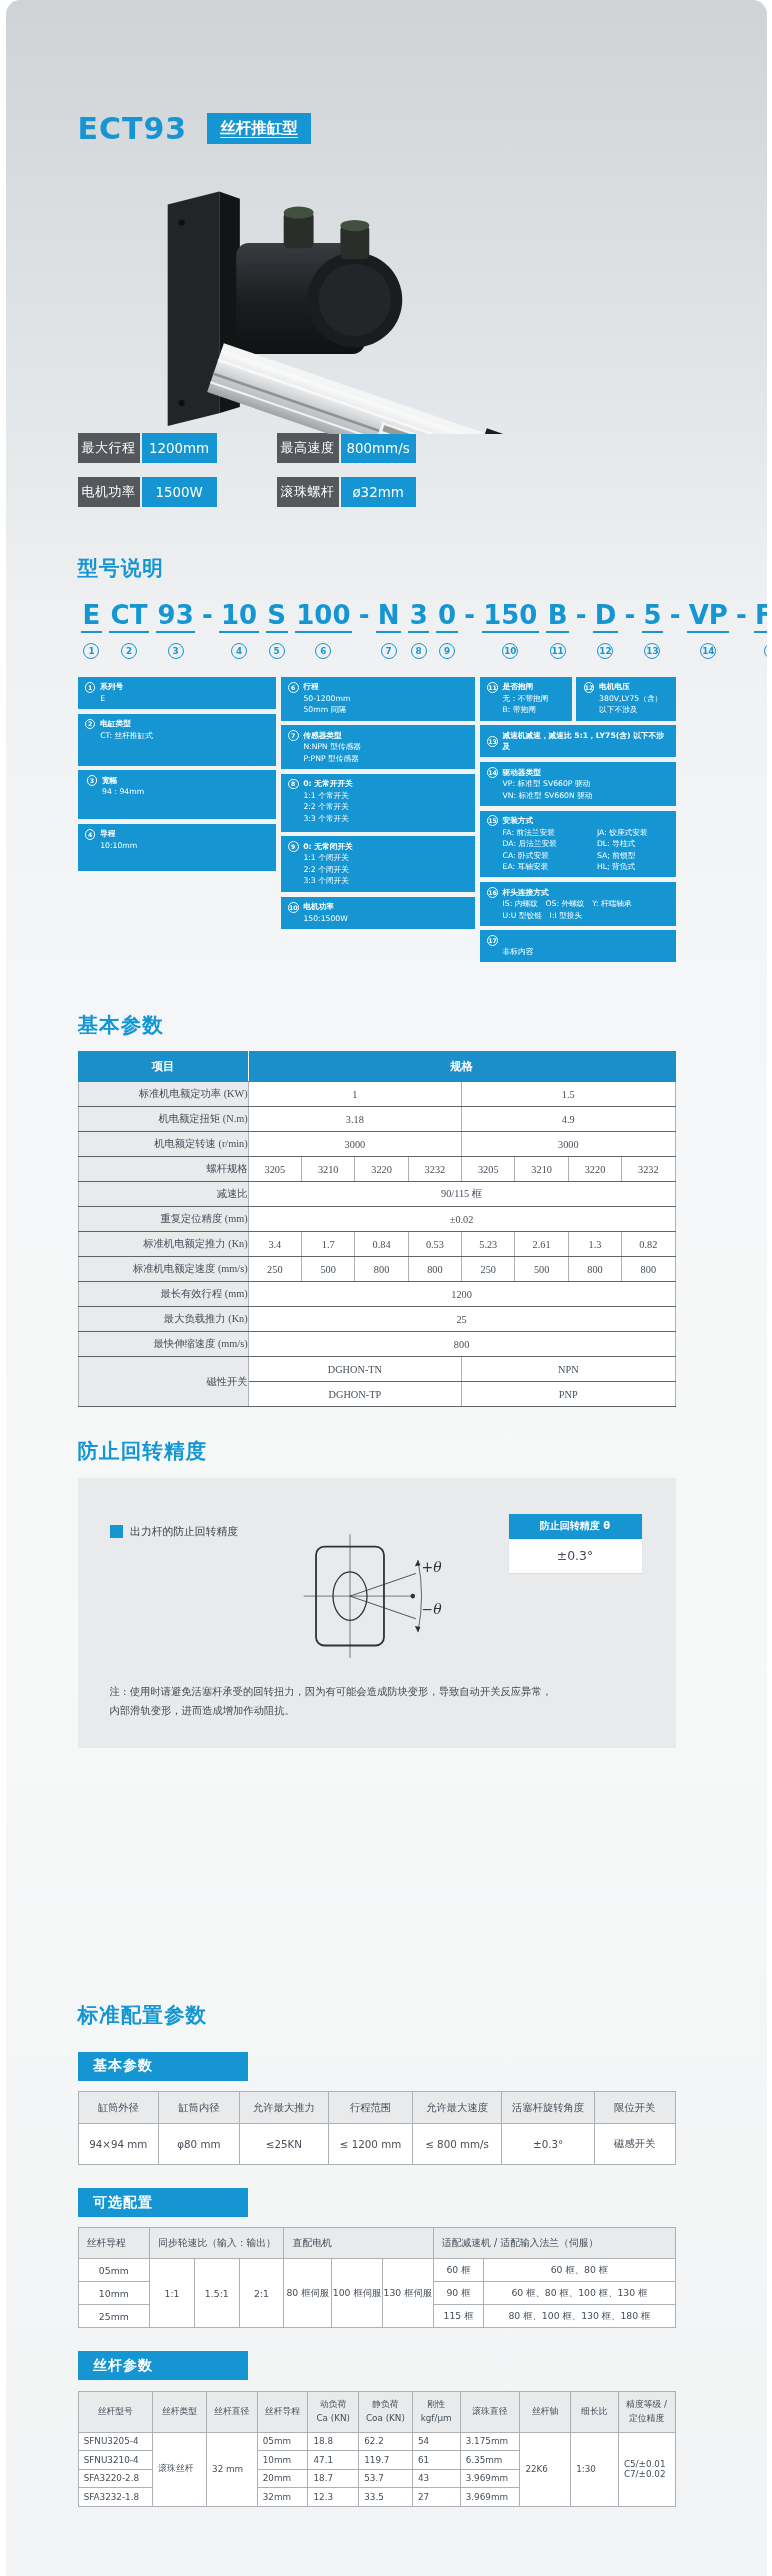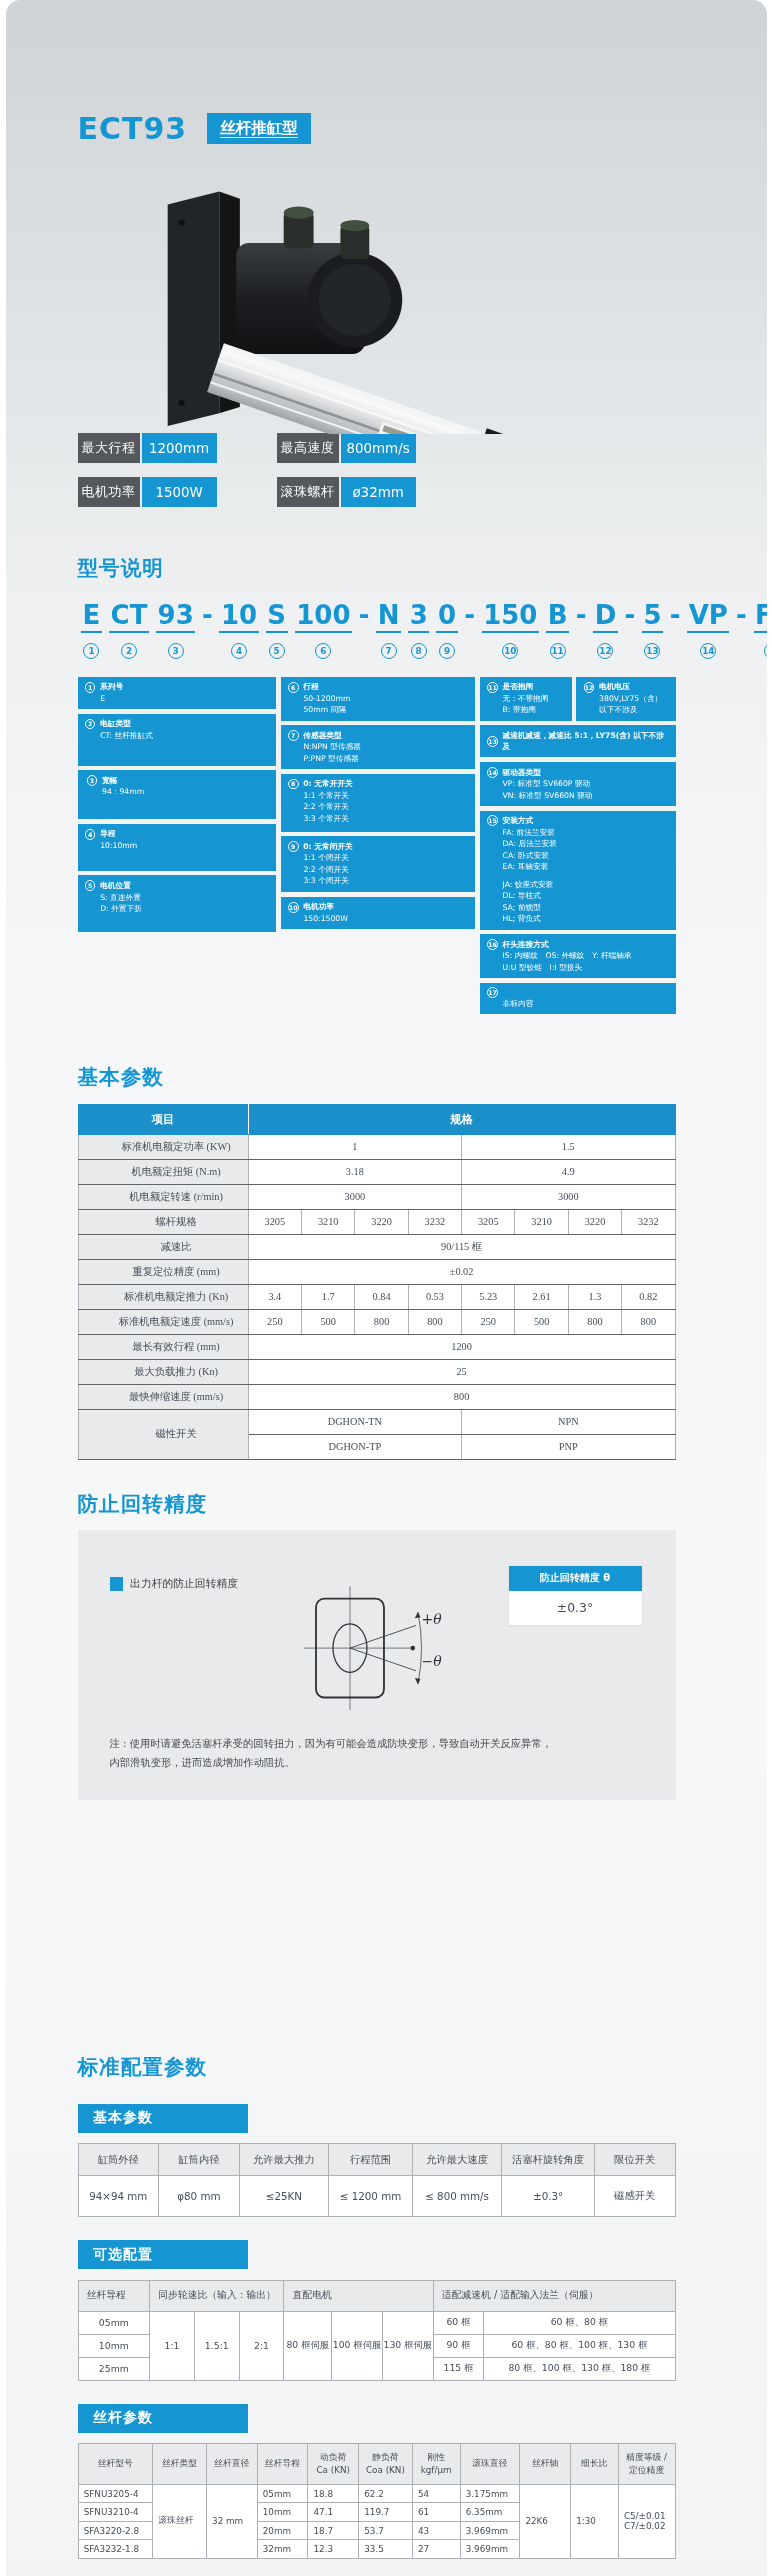--- a/index.html
+++ b/index.html
@@ -58,33 +58,33 @@
   .legend{margin-top:17.5px; width:598px; display:flex; gap:4.6px; align-items:flex-start;}
   .legend-col{display:flex; flex-direction:column; gap:4.6px;}
   .legend-col.c1{width:200px;} .legend-col.c2{width:196px;} .legend-col.c3{width:197px;}
   .lcell{background:var(--accent); color:#fff; padding:4.6px 7.2px; font-size:7.7px; line-height:1.5;}
   .lhead{display:flex; align-items:center; gap:4.6px; font-weight:bold;}
   .lnum{flex:0 0 10.8px; width:10.8px; height:10.8px; border:0.8px solid #fff; border-radius:50%;
     display:flex; align-items:center; justify-content:center; font-size:6.2px; font-weight:bold;}
   .lline{padding-left:15.5px;}
   .lrow2{display:flex; gap:4.6px;}
   .lrow2 .lcell:first-child{width:47%;} .lrow2 .lcell:last-child{flex:1;}
-  .lcols{display:flex; padding-left:15.5px; gap:6px;flex-direction:column;}
+  .lcols{display:flex; padding-left:15.5px; gap:23px;}
   .lcols div{flex:1;}
 
   
   table.tbl{width:598px; border-collapse:collapse; background:#fff; table-layout:fixed;}
   .tbl th,.tbl td{border:0.5px solid var(--line-light); white-space:pre-line; overflow:hidden;}
   .tbl{border:1px solid var(--line-dark);}
   
   .main-tbl th{background:var(--accent-deep); color:#fff; font-size:11.3px; font-weight:bold; height:30px; border:0.5px solid var(--accent-deep); border-right:1px solid #fff;}
   .main-tbl th:last-child{border-right:0.5px solid var(--accent-deep);}
   .main-tbl td{font-size:10.3px; color:var(--text-dark); text-align:center; height:25px;
     border-top:1px solid var(--line-dark); border-bottom:1px solid var(--line-dark);}
-  .main-tbl td.lbl{background:var(--label-gray); text-align:center; padding-left:26px;margin-top:12px;}
+  .main-tbl td.lbl{background:var(--label-gray); text-align:right; padding-left:26px;margin-top:12px;}
   
   .cfg th{background:var(--label-gray); color:var(--text-dark); font-weight:normal;}
   .cfg td{color:var(--text-dark); background:#fff;}
   .std-basic-tbl th{font-size:10.3px; height:32px; text-align:center;font-family:Liberation Serif, serif;}
   .std-basic-tbl td{font-size:10.3px; height:41px; text-align:center;}
   .opt-tbl th{font-size:9.8px; height:31px; text-align:left; padding-left:8.2px;}
   .opt-tbl td{font-size:9.3px; height:23px; text-align:center;}
   .screw-tbl th{font-size:8.8px; height:41px; text-align:center; line-height:1.5;}
   .screw-tbl td{font-size:8.8px; height:18.5px; text-align:left; padding-left:5.2px;}
 
@@ -288,28 +288,20 @@
                 <span>宽幅</span>
               </div>
               <div class="lline">94：94mm</div>
             </div>
             <div class="lcell" style="min-height: 47px;">
               <div class="lhead">
                 <span class="lnum">4</span>
                 <span>导程</span>
               </div>
               <div class="lline">10:10mm</div>
-            </div>
-            <div class="lcell" style="min-height: 57px;">
-              <div class="lhead">
-                <span class="lnum">5</span>
-                <span>电机位置</span>
-              </div>
-              <div class="lline">S: 直连外置</div>
-              <div class="lline">D: 外置下折</div>
             </div>
           </div>
           <div class="legend-col c2">
             <div class="lcell" style="min-height: 43px;">
               <div class="lhead">
                 <span class="lnum">6</span>
                 <span>行程</span>
               </div>
               <div class="lline">50-1200mm</div>
               <div class="lline">50mm 间隔</div>

